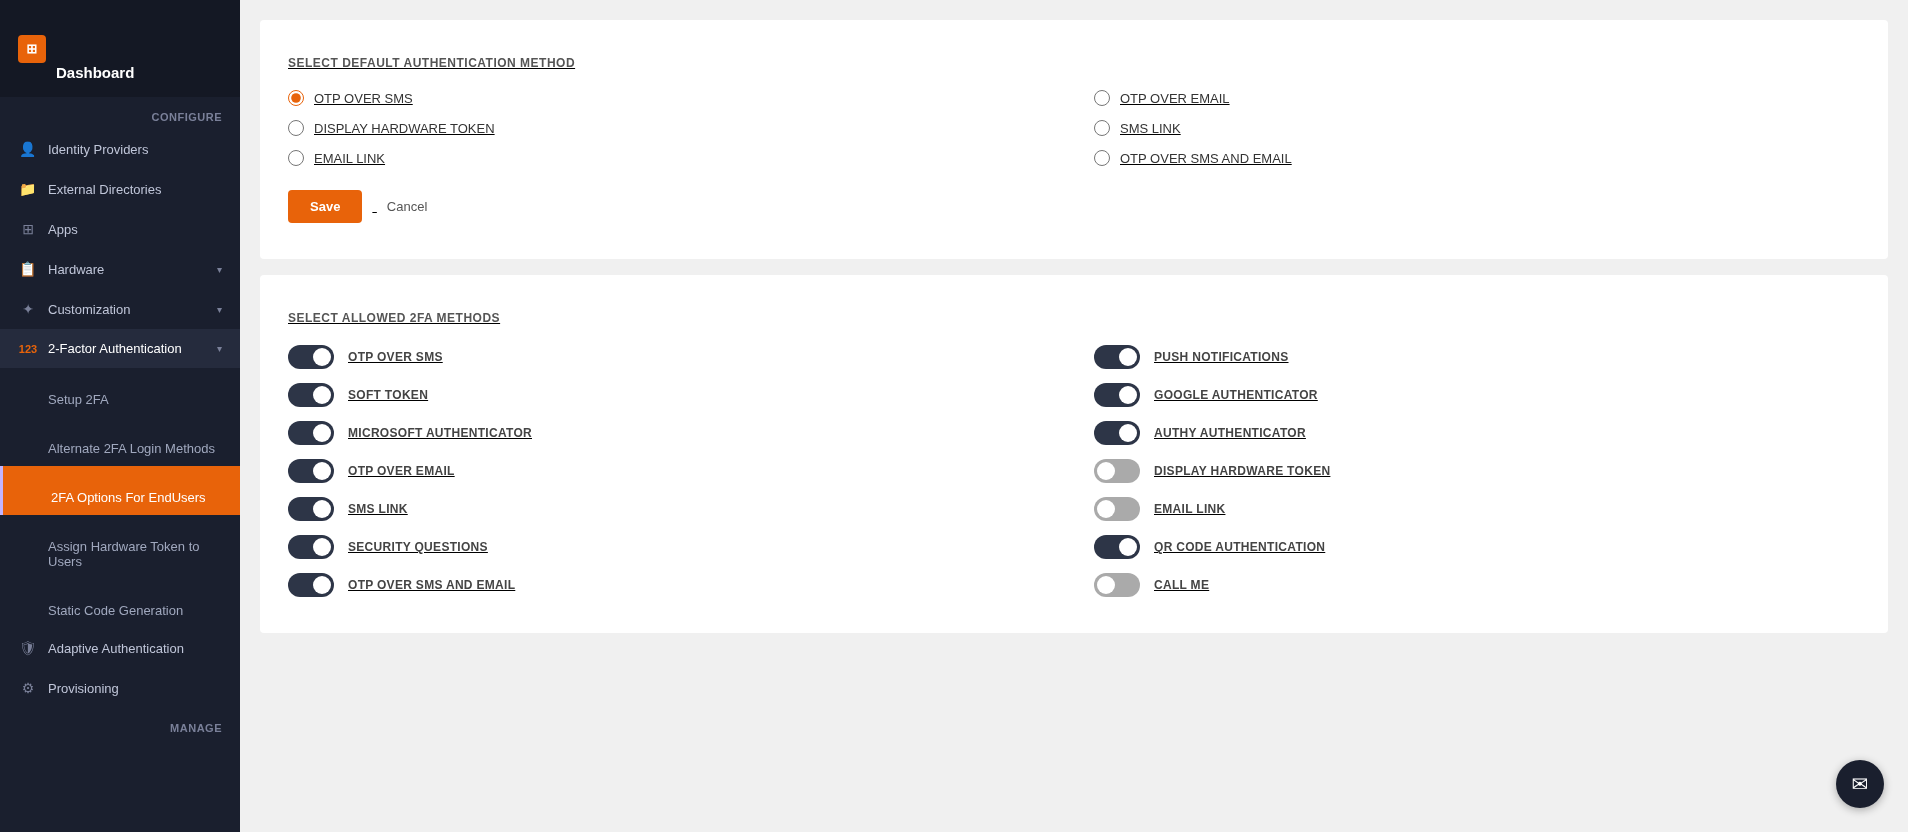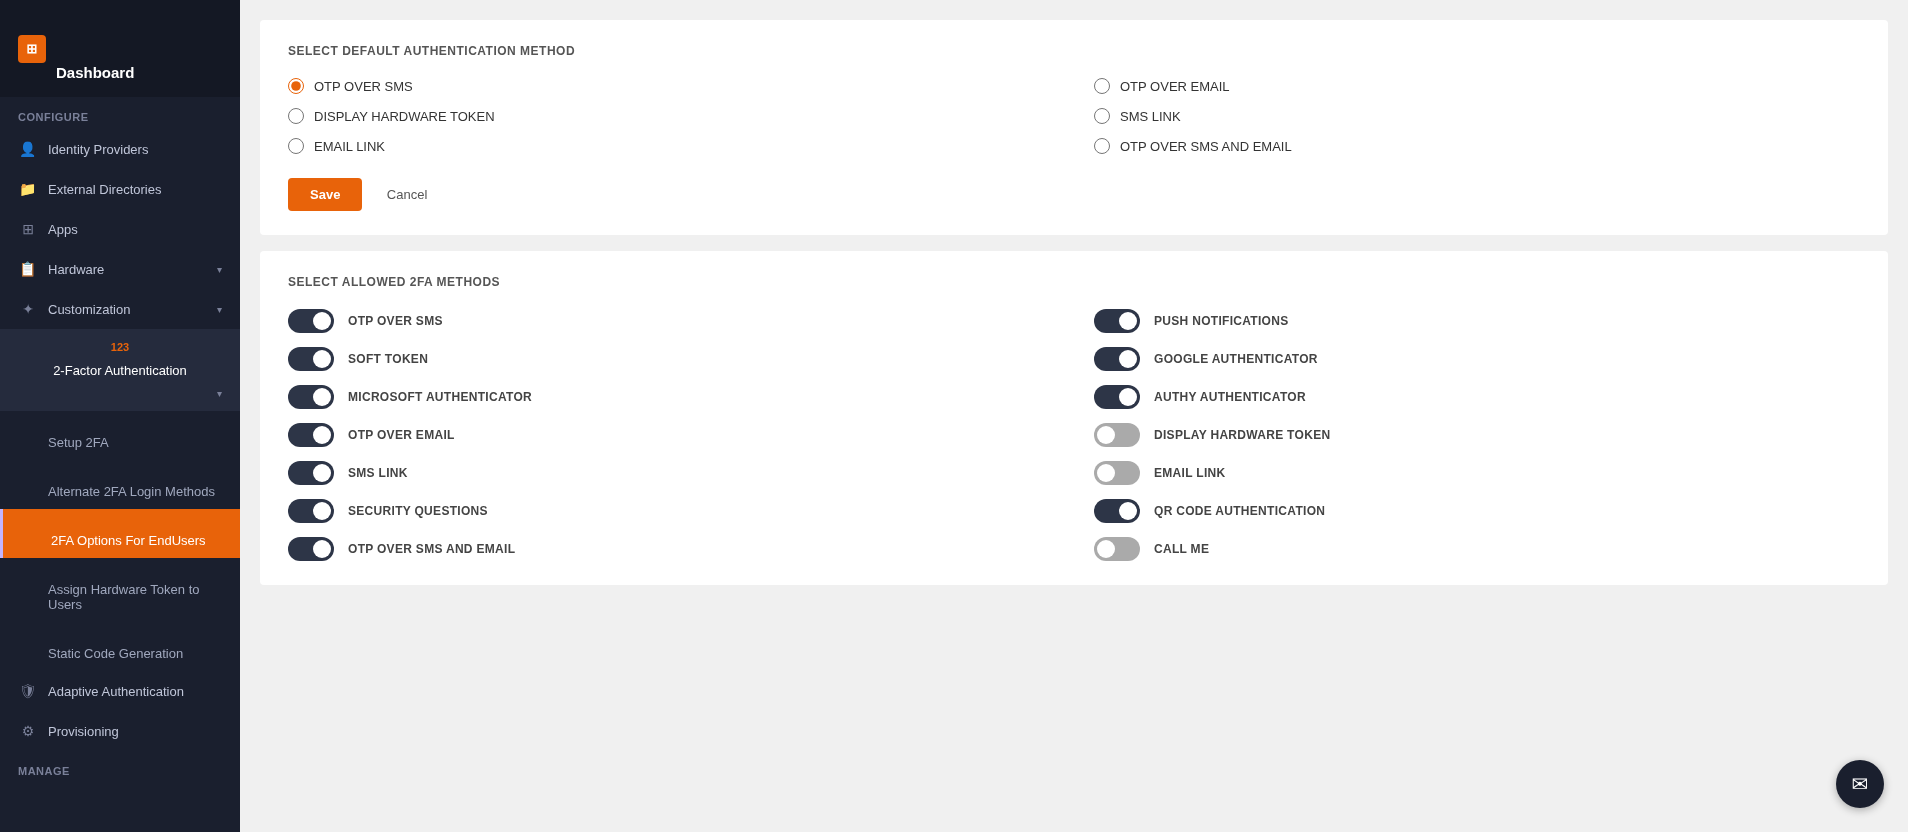--- a/index.html
+++ b/index.html
@@ -33,32 +33,33 @@
     .sidebar-header-title {
       color: white; font-size: 15px; font-weight: 600; margin-top: 48px;
     }
     .sidebar-section-label {
       color: #7a8099;
       font-size: 11px;
       font-weight: 600;
       padding: 14px 18px 6px 18px;
       text-transform: uppercase;
       letter-spacing: 0.5px;
+      text-align: right;
     }
     .sidebar-item {
       display: flex;
       align-items: center;
       padding: 12px 18px;
       color: #c0c6d9;
       font-size: 13px;
       cursor: pointer;
       gap: 10px;
       position: relative;
     }
-    .sidebar-item.active { background: #252b3d; color: white; flex-direction: column; }
+    .sidebar-item.active { background: #252b3d; color: white; }
     .sidebar-item .chevron { margin-left: auto; font-size: 10px; color: #7a8099; }
     .sidebar-item .item-icon { width: 20px; text-align: center; font-size: 14px; color: #7a8099; }
     .sidebar-item.active .item-icon { color: #e8630a; }
 
     .sidebar-sub-item {
       display: flex;
       align-items: center;
       padding: 24px 18px 10px 48px;
       color: #a0a8be;
       font-size: 13px;
@@ -77,21 +78,22 @@
       background: #f0f0f0;
       padding: 20px;
       display: flex;
       flex-direction: column;
       gap: 16px;
     }
 
     .card {
       background: white;
       border-radius: 4px;
-      padding: 24px 28px;
+      padding: 36px 28px;
+      text-decoration: underline;
     }
     .card-title {
       font-size: 12px;
       font-weight: 700;
       color: #555;
       letter-spacing: 0.5px;
       margin-bottom: 20px;
       text-transform: uppercase;
     }
 

